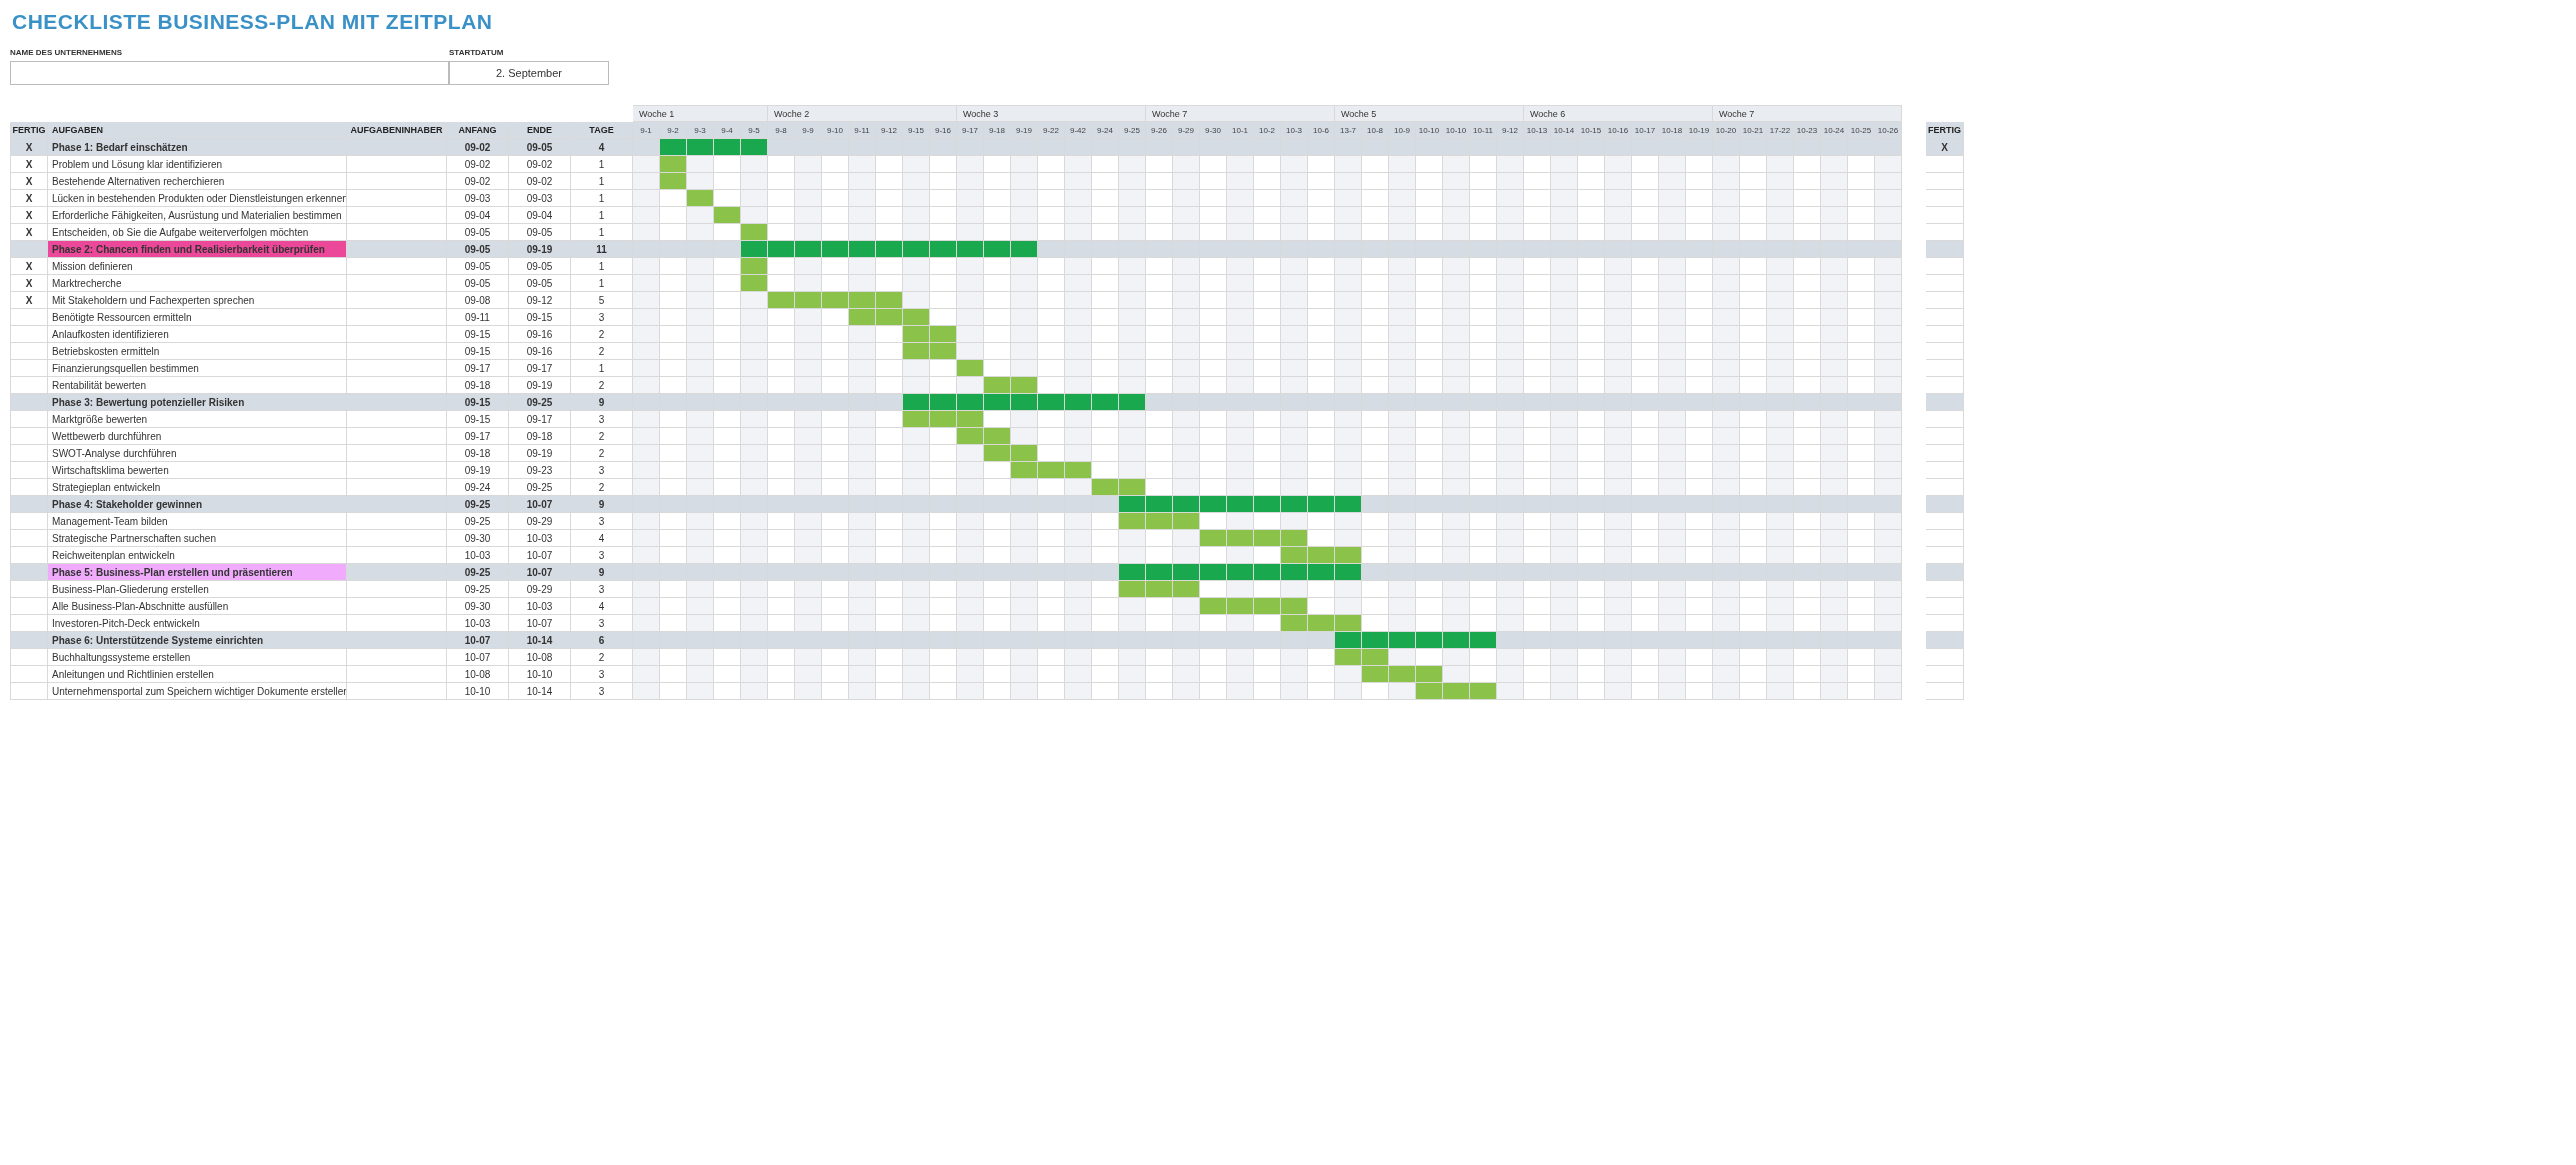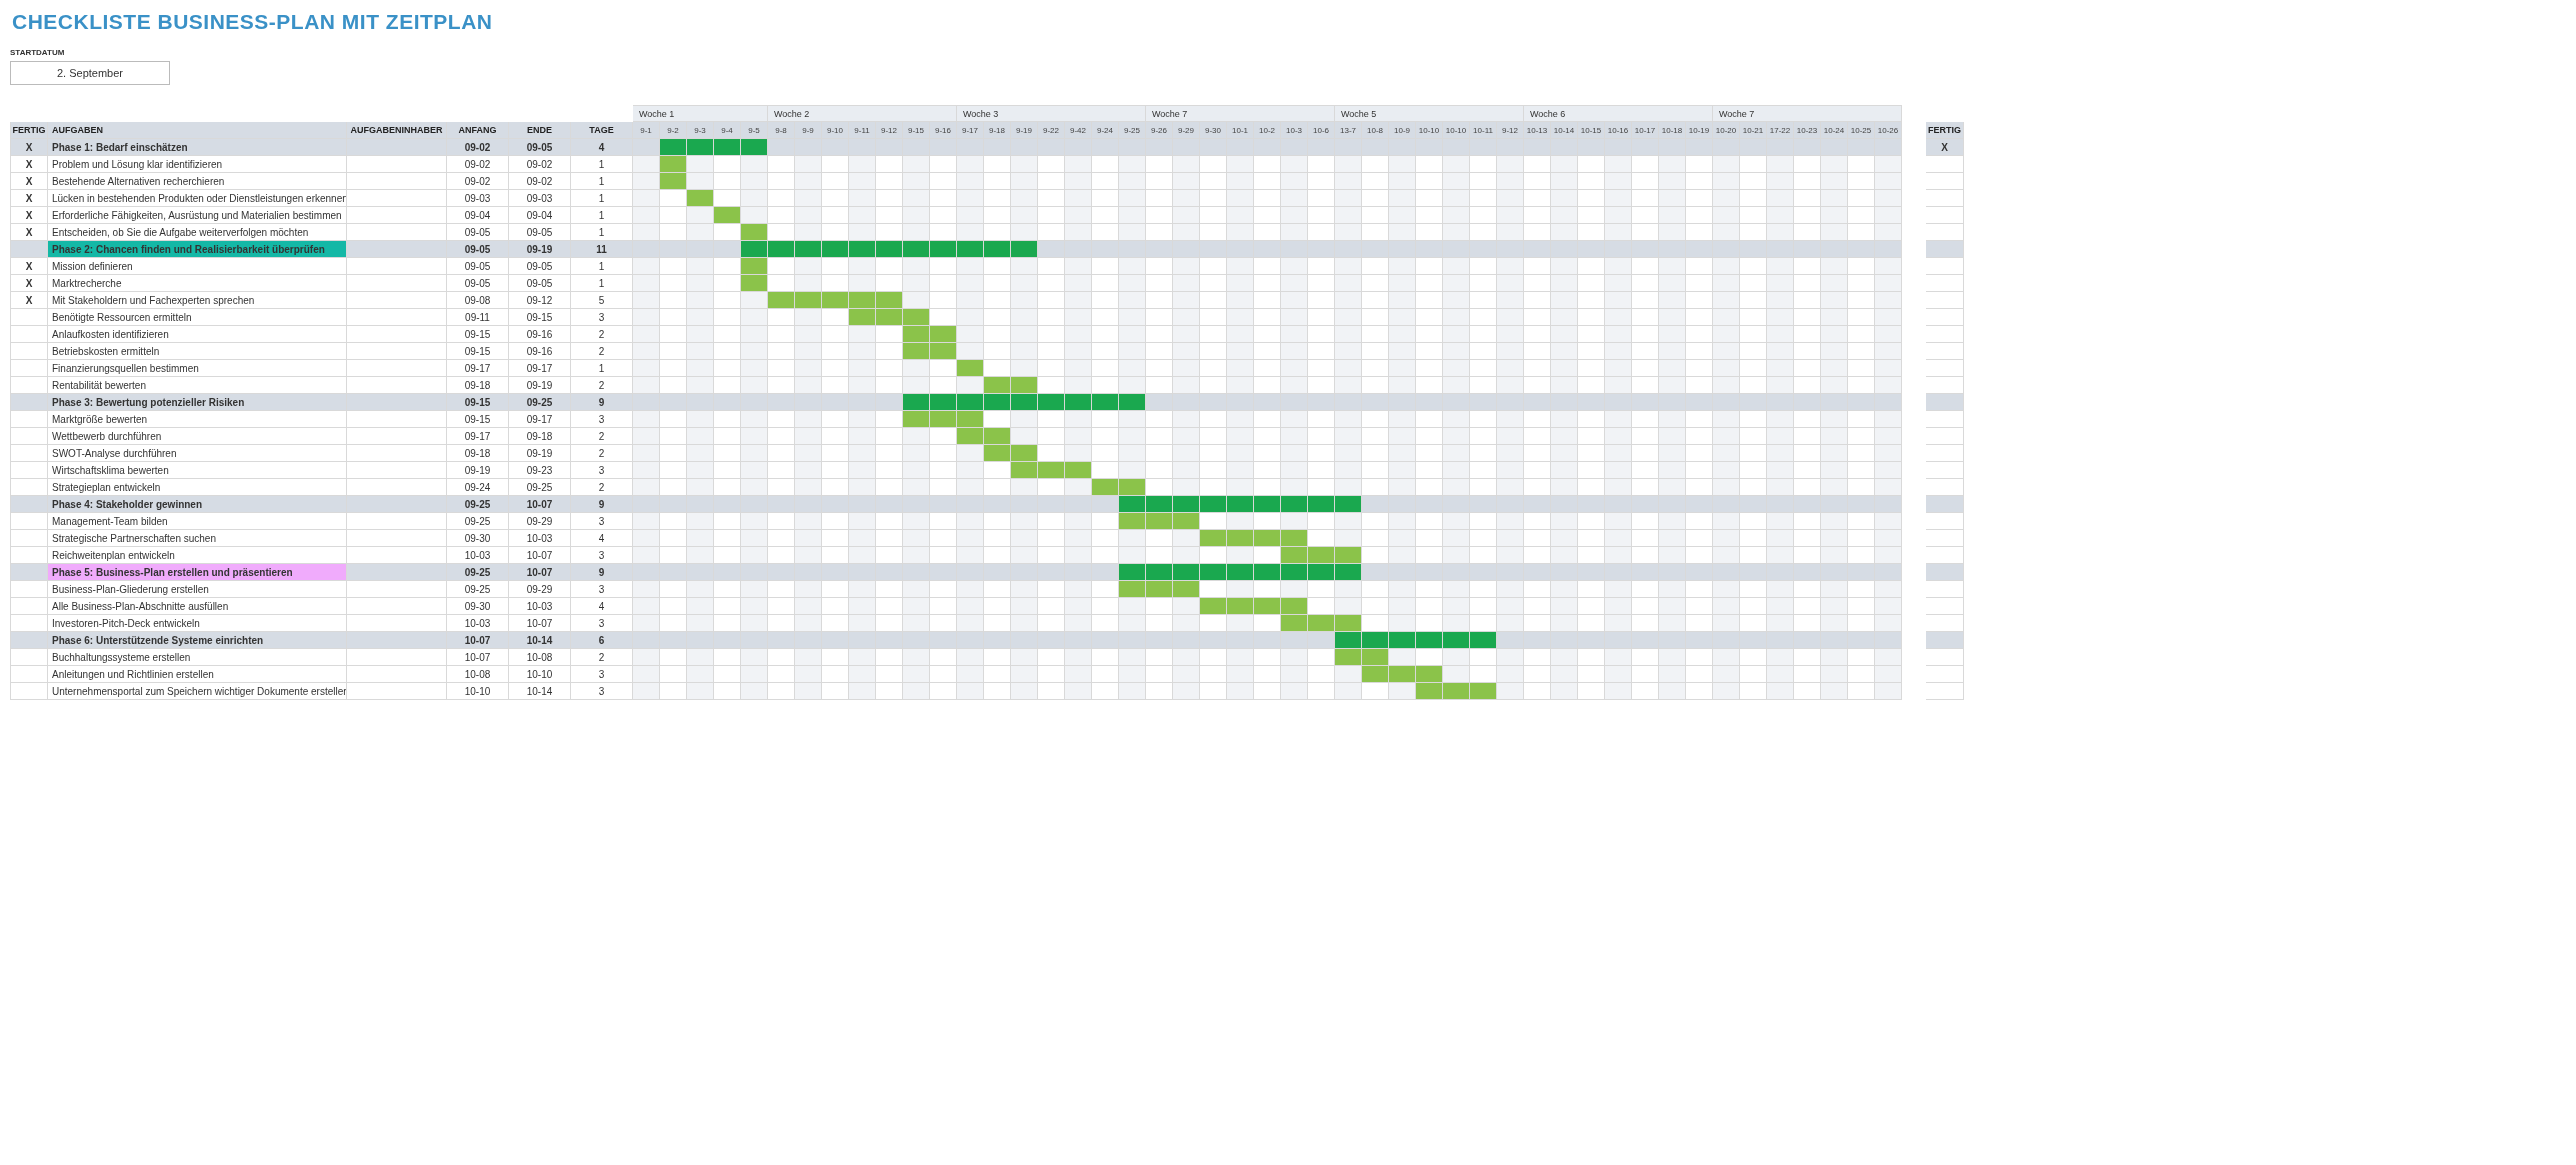--- a/index.html
+++ b/index.html
@@ -29,20 +29,24 @@
 .fill-phase{position:absolute;inset:0;background:#1aa84f}
 .spacer{background:#fff;border:none}
 .gap-col{border:none;background:#fff}
 </style>
 </head>
 <body>
 
 <h1>CHECKLISTE BUSINESS-PLAN MIT ZEITPLAN</h1>
 
 <div class="meta">
+  <div class="meta-col">
+    <div class="lbl">NAME DES UNTERNEHMENS</div>
+    <input class="company-in" value="" style="">
+  </div>
   <div class="meta-col">
     <div class="lbl">STARTDATUM</div>
     <input class="date-in" value="2. September" style="">
   </div>
 </div>
 
 <div class="gwrap" id="grid">
     <div class="cell spacer top row-start" style="border: none;"></div>
     <div class="cell spacer top " style="border: none;"></div>
     <div class="cell spacer top " style="border: none;"></div>
@@ -455,21 +459,21 @@
     <div class="cell gantt alt"></div>
     <div class="cell gantt"></div>
     <div class="cell gantt alt"></div>
     <div class="cell gantt"></div>
     <div class="cell gantt alt"></div>
     <div class="cell gantt"></div>
     <div class="cell gantt alt"></div>
     <div class="cell gap-col"></div>
     <div class="cell fertig-mark "></div>
     <div class="cell fertig-mark row-start phase " style="background: rgb(214, 220, 228); font-weight: 700;"></div>
-    <div class="cell phase " style="background: #14b8a6; font-weight: 700;">Phase 2: Chancen finden und Realisierbarkeit überprüfen</div>
+    <div class="cell phase " style="background: #ec4899; font-weight: 700;">Phase 2: Chancen finden und Realisierbarkeit überprüfen</div>
     <div class="cell phase " style="background: rgb(214, 220, 228); font-weight: 700;"></div>
     <div class="cell phase num" style="background: rgb(214, 220, 228); font-weight: 700;">09-05</div>
     <div class="cell phase num" style="background: rgb(214, 220, 228); font-weight: 700;">09-19</div>
     <div class="cell phase num" style="background: rgb(214, 220, 228); font-weight: 700;">11</div>
     <div class="cell gantt alt" style="background: rgb(214, 220, 228);"></div>
     <div class="cell gantt" style="background: rgb(214, 220, 228);"></div>
     <div class="cell gantt alt" style="background: rgb(214, 220, 228);"></div>
     <div class="cell gantt" style="background: rgb(214, 220, 228);"></div>
     <div class="cell gantt alt" style="background: rgb(214, 220, 228);">
       <div class="fill-phase"></div>

